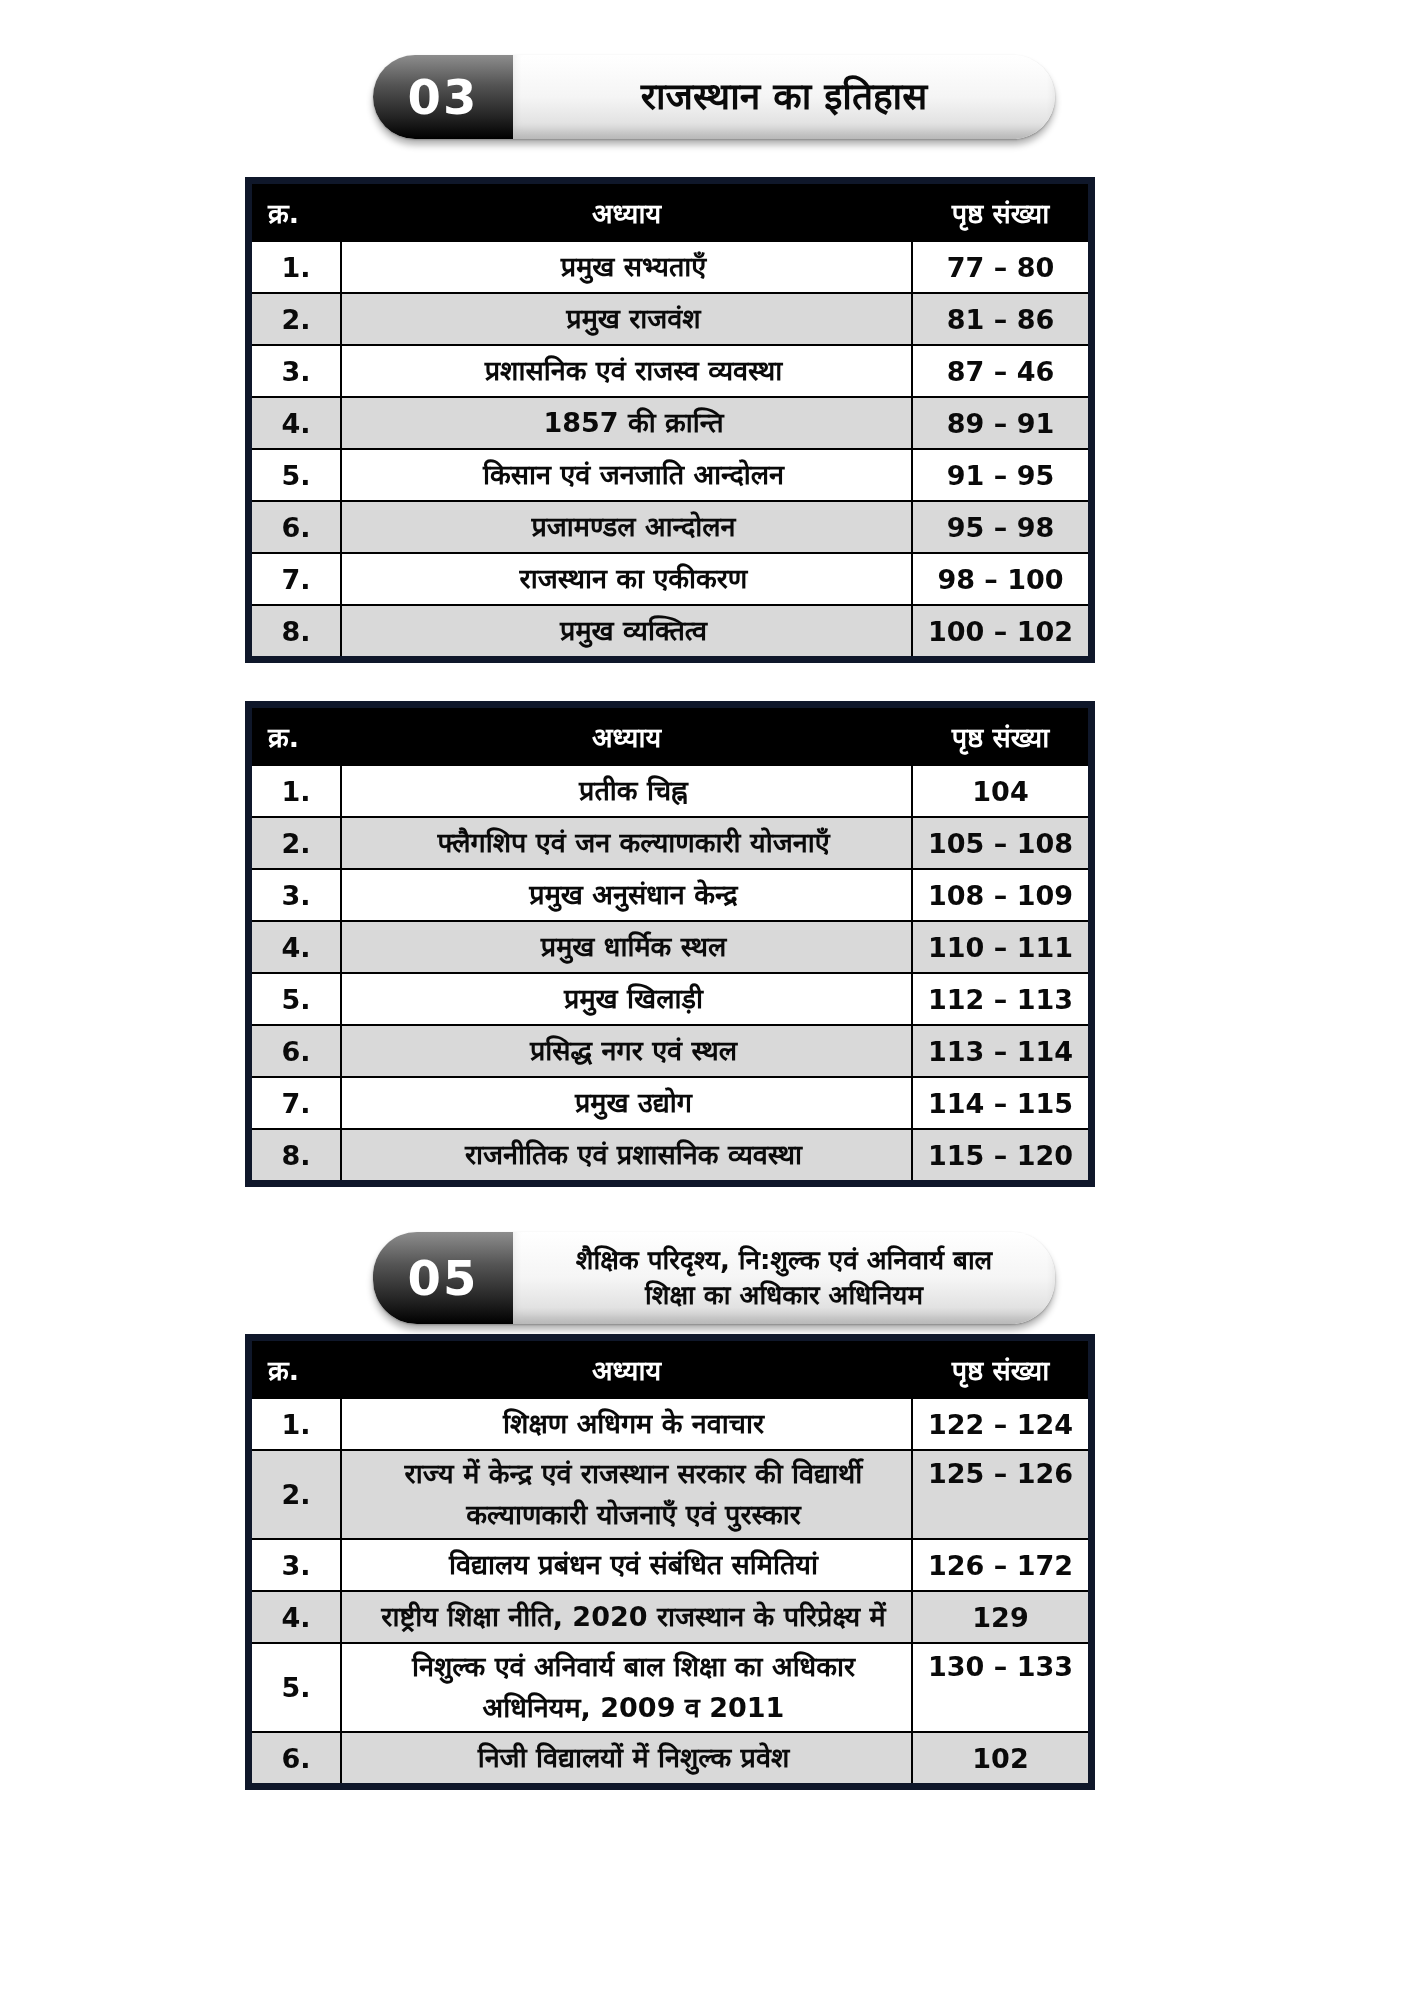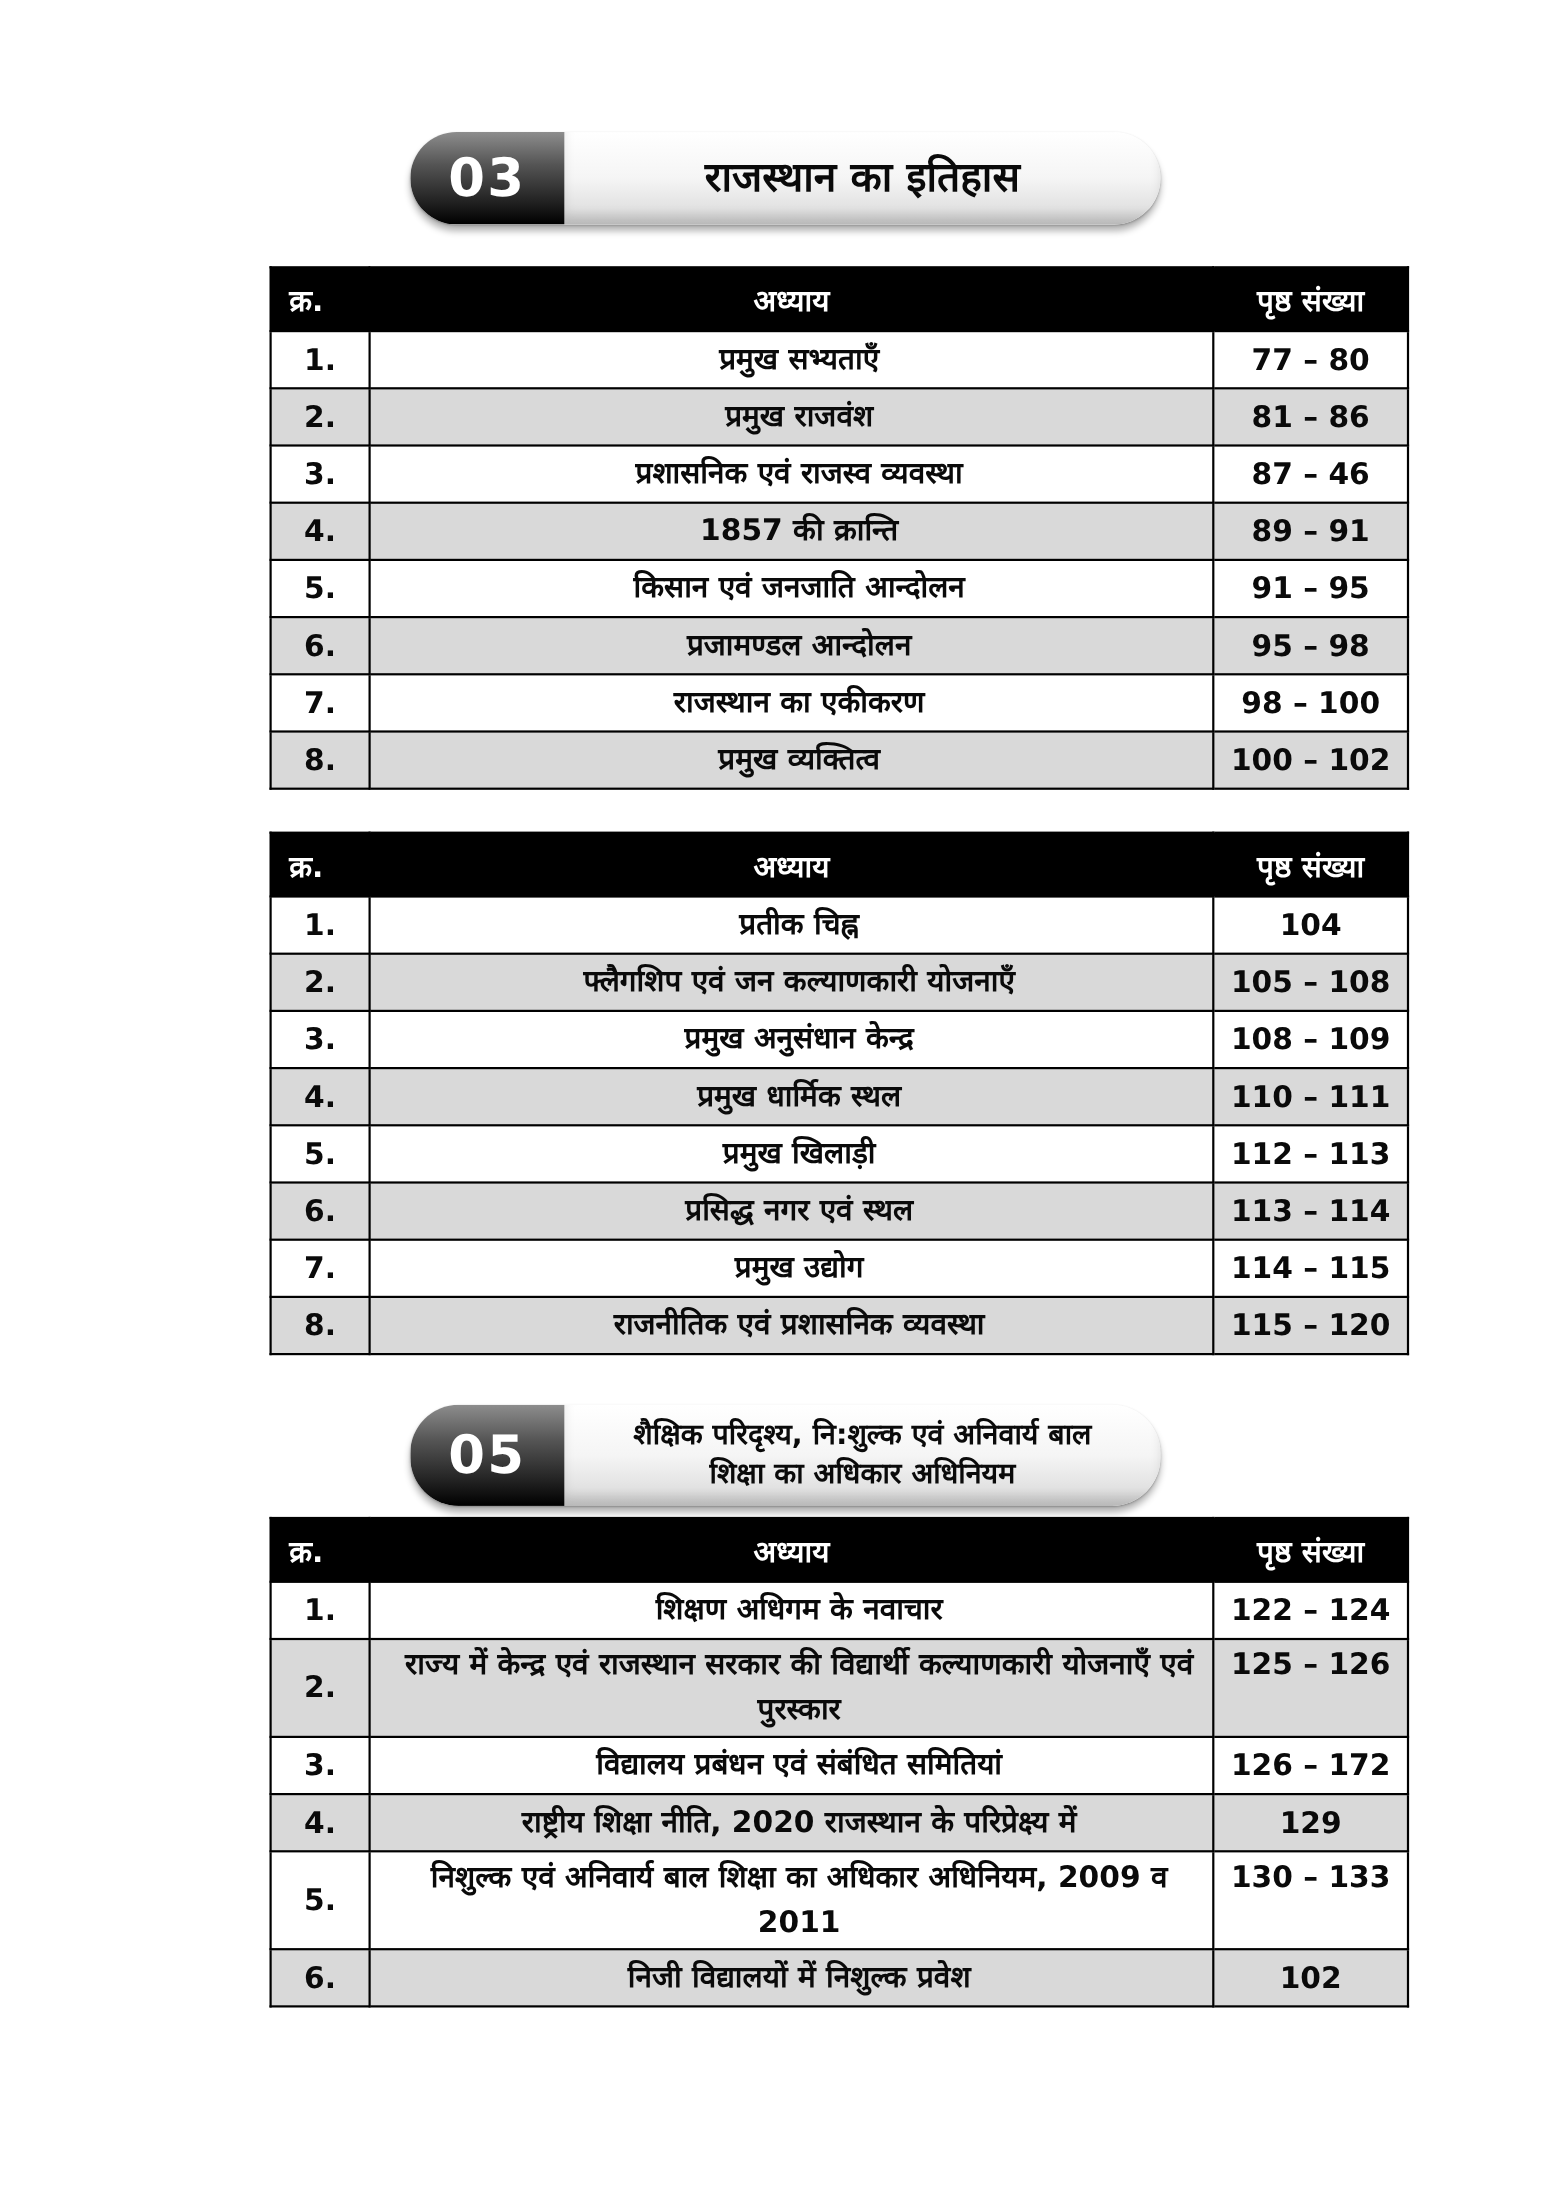--- a/index.html
+++ b/index.html
@@ -9,21 +9,21 @@
     font-family: "DejaVu Sans", "Liberation Sans", sans-serif;
   }
   .page {
     position: relative;
     width: 1414px;
     height: 2000px;
     background: #ffffff;
     overflow: hidden;
   }
   .content {
-    padding-top: 120px;
+    padding-top: 55px;
     padding-left: 245px;
     width: 922px;
   }
 
   
   .capsule {
     display: flex;
     width: 682px;
     margin-left: 128px;
     height: 84px;
@@ -54,23 +54,23 @@
     color: #0a0a0a;
     font-weight: bold;
     box-shadow: inset 0 -8px 10px rgba(0,0,0,0.10);
   }
   .capsule .title-line { font-size: 37px; line-height: 1.15; }
   .capsule.small-title .title-line { font-size: 26px; line-height: 1.35; }
 
   
   table.toc {
     border-collapse: collapse;
-    width: 1036px;
+    width: 850px;
     margin-top: 38px;
-    border: 2px solid #0f172a;
+    border: 7px solid #0f172a;
     table-layout: fixed;
   }
   table.toc th, table.toc td {
     border: 2px solid #000000;
     font-weight: bold;
     color: #0a0a0a;
   }
   table.toc thead th {
     background: #000000;
     color: #ffffff;

